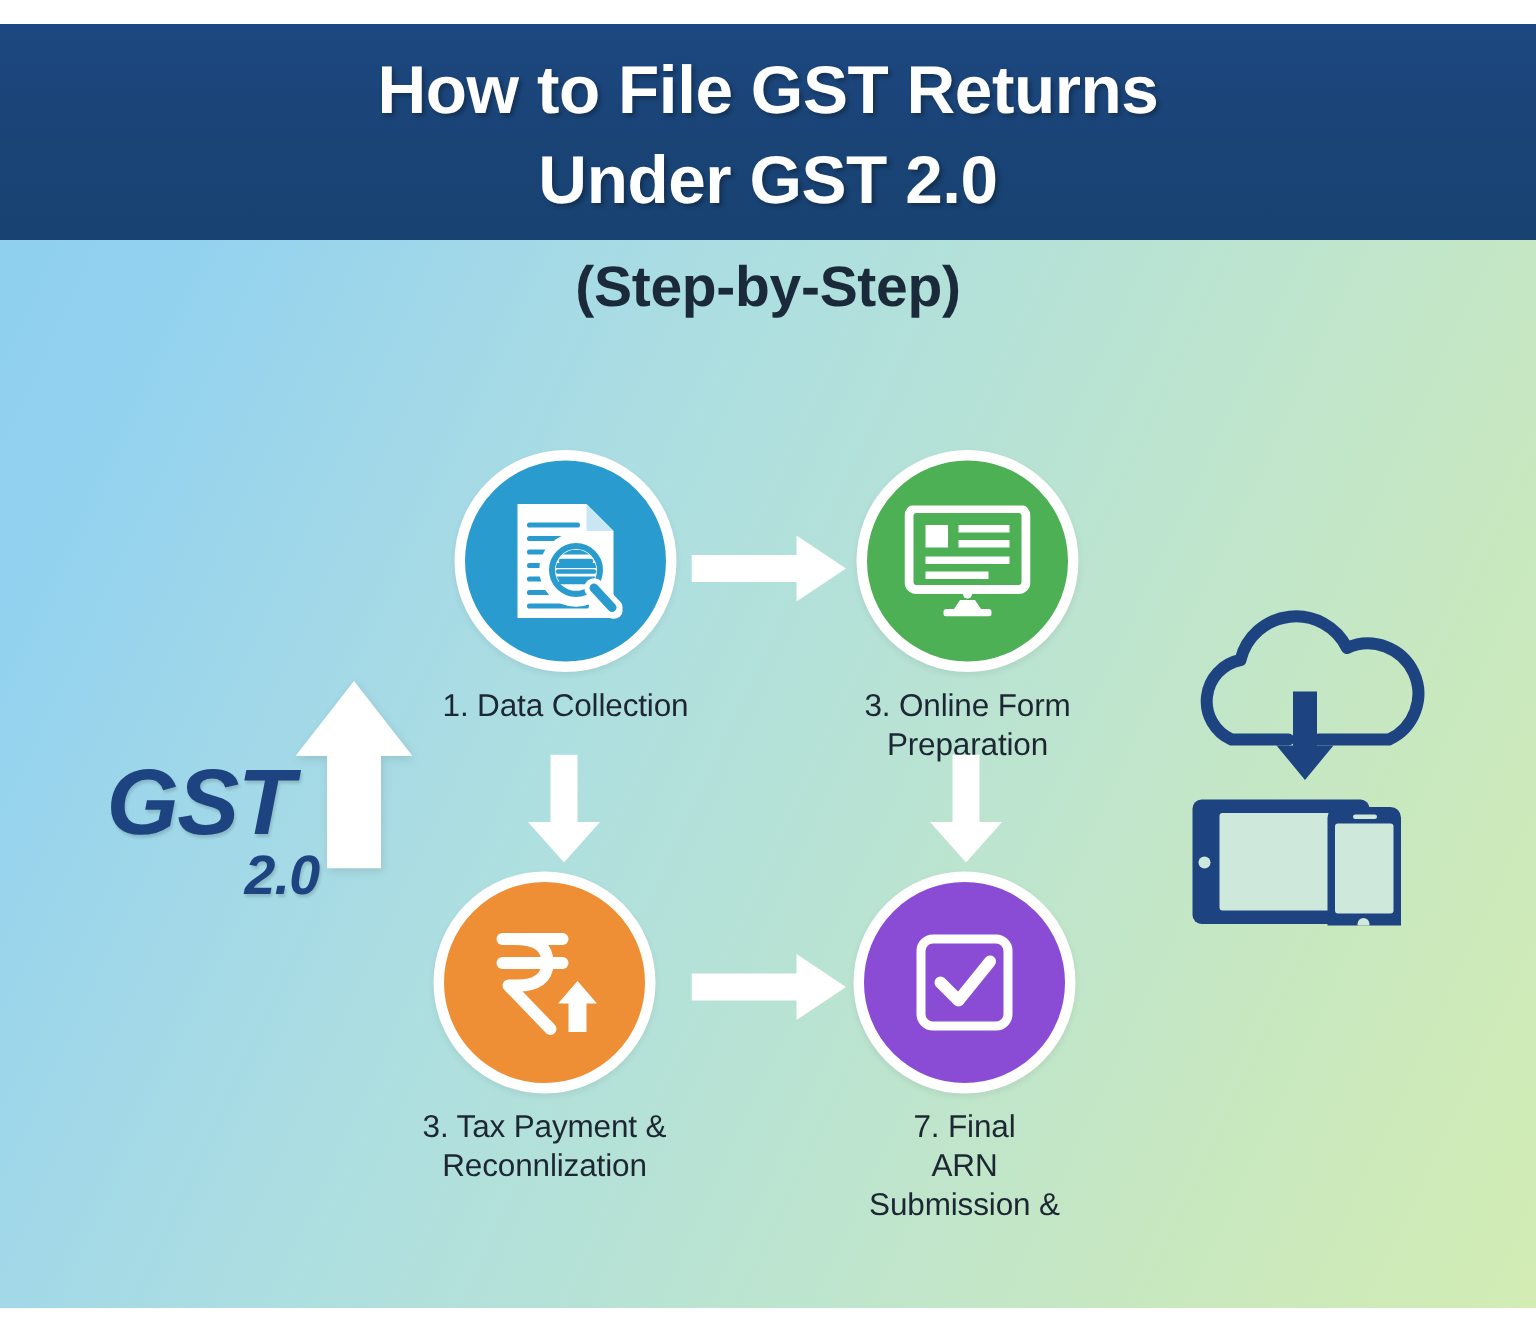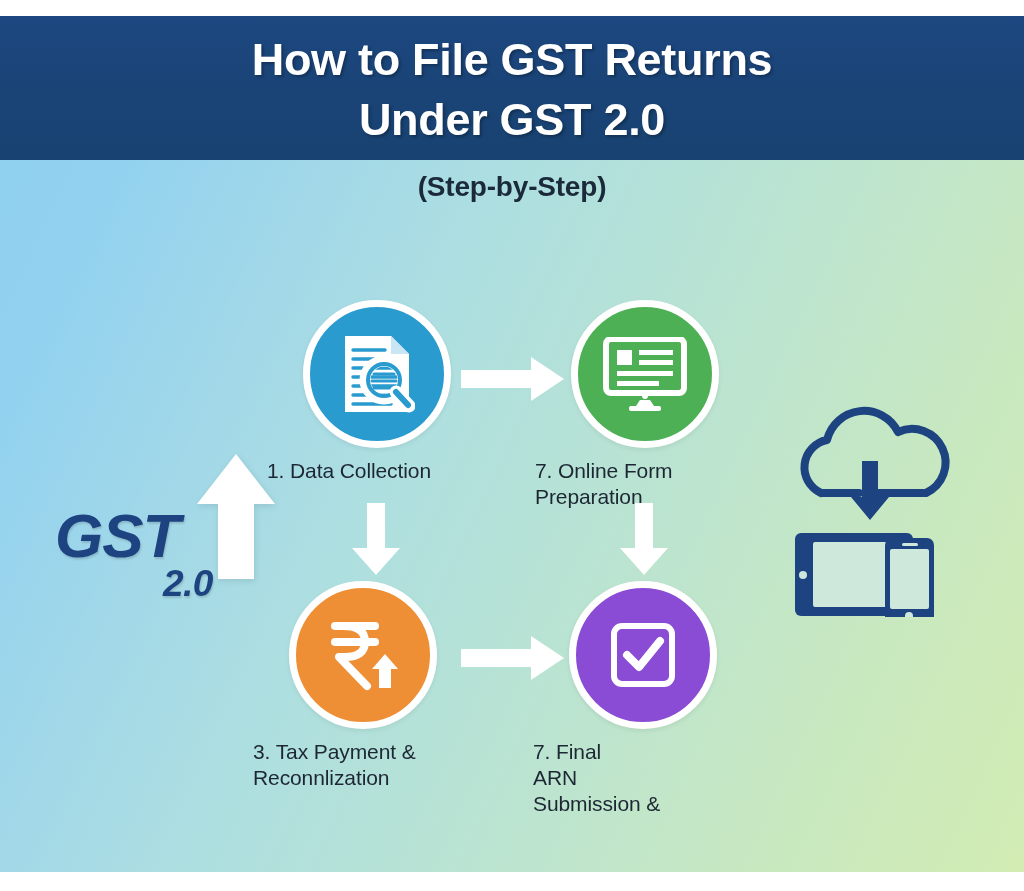--- a/index.html
+++ b/index.html
@@ -50,21 +50,21 @@
   #header-title .tl {
     display: block;
   }
 
   #subtitle {
     position: absolute;
     left: 0; top: 155px;
     width: 1024px;
     text-align: center;
     color: #1b2a3a;
-    font-size: 28px;
+    font-size: 38px;
     font-weight: bold;
     letter-spacing: -0.2px;
   }
 
   
   .step {
     position: absolute;
     width: 220px;
   }
   .circle-wrap {
@@ -83,20 +83,21 @@
     border: 7px solid #ffffff;
     display: flex;
     align-items: center;
     justify-content: center;
     box-shadow: 0 2px 5px rgba(0,0,0,0.07);
   }
   .circle svg { display: block; }
 
   .step-label {
     margin-top: 10px;
+    text-align: center;
     color: #1d2733;
     font-size: 21px;
     line-height: 26px;
     letter-spacing: -0.1px;
   }
   .step-label .lr { display: block; }
 
   #step-1 { left: 267px; top: 284px; }
   #step-2 { left: 535px; top: 284px; }
   #step-3 { left: 253px; top: 565px; }
@@ -118,21 +119,21 @@
     height: 170px;
   }
   #gst-arrow-up {
     position: absolute;
     left: 142px;
     top: 0;
     filter: drop-shadow(1px 2px 3px rgba(0,0,0,0.10));
   }
   #gst-word {
     position: absolute;
-    left: 0;
+    left: 16px;
     top: 46px;
     font-size: 62px;
     font-weight: bold;
     font-style: italic;
     color: #1d4380;
     letter-spacing: -1px;
     text-shadow: 1px 2px 2px rgba(0,0,0,0.14);
   }
   #gst-version {
     position: absolute;
@@ -227,21 +228,21 @@
               <rect x="14" y="44" width="42" height="5"></rect>
             </g>
             <circle cx="42" cy="59" r="3" fill="#ffffff"></circle>
             <path d="M31 72 l6 -9 h10 l6 9 Z" fill="#ffffff"></path>
             <rect x="26" y="69" width="32" height="5" rx="2" fill="#ffffff"></rect>
           </svg>
         </span>
       </div>
     </div>
     <div class="step-label">
-      <span class="lr">7. Online Form</span>
+      <span class="lr">3. Online Form</span>
       <span class="lr">Preparation</span>
     </div>
   </div>
 
   <div class="step" id="step-3">
     <div class="circle-wrap">
       <div class="circle" style="background:#ef8f35">
         <span>
           <svg width="80" height="78" viewBox="0 0 80 78">
             <g fill="none" stroke="#ffffff" stroke-width="8" stroke-linecap="round" stroke-linejoin="round">

